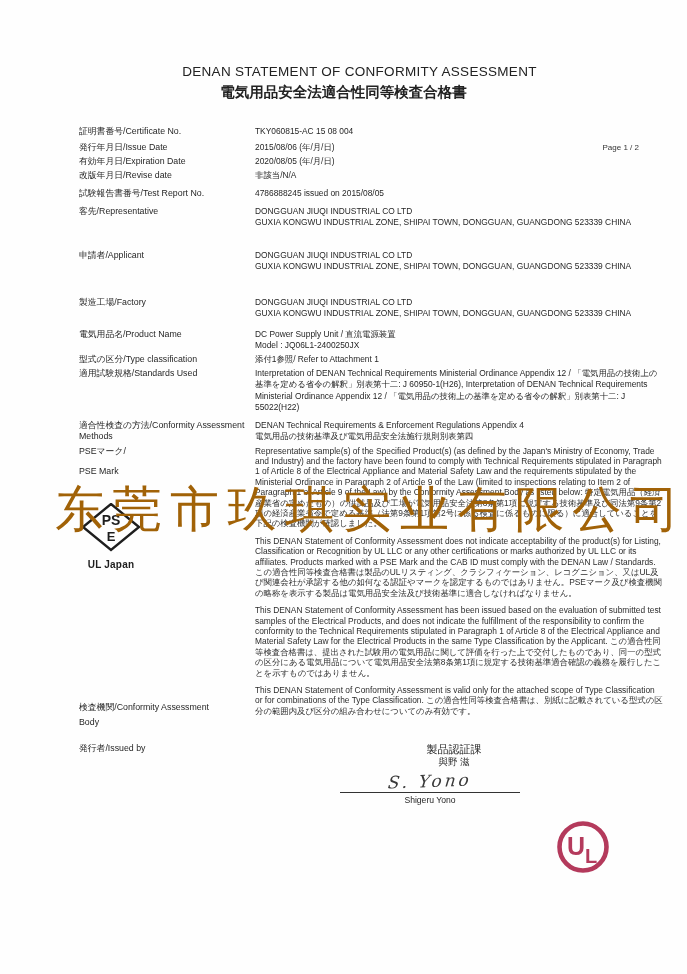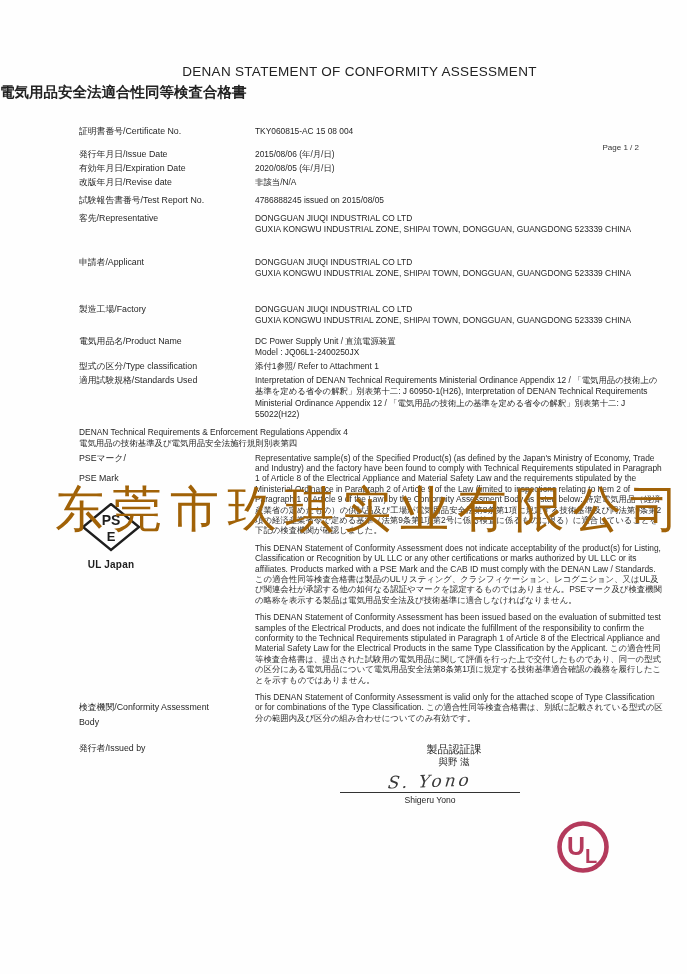--- a/index.html
+++ b/index.html
@@ -8,21 +8,21 @@
     width:687px;height:974px;
     margin:0 auto;
     background:#fefefe;
     font-family:"Liberation Sans","DejaVu Sans",sans-serif;
     color:#2b2b2b;
     overflow:hidden;
   }
   
   .title{position:absolute;top:64px;left:16px;width:687px;text-align:center;
          font-size:13.5px;font-weight:normal;letter-spacing:.3px;color:#222;}
-  .subtitle{position:absolute;top:83px;left:0;width:687px;text-align:left;
+  .subtitle{position:absolute;top:83px;left:0;width:687px;text-align:center;
          font-size:14.5px;font-weight:bold;color:#222;}
   .pagenum{position:absolute;top:103px;right:48px;font-size:8px;color:#333;margin-top:40px;}
 
   
   .rows{position:absolute;top:126px;left:79px;width:584px;}
   .row{display:flex;align-items:flex-start;}
   .lbl{width:176px;flex:0 0 176px;font-size:8.8px;line-height:11.5px;color:#262626;}
   .val{flex:1;font-size:8.4px;line-height:11.5px;color:#262626;}
   .val .vline{min-height:11.5px;}
 
@@ -70,21 +70,21 @@
 
   <div class="rows">
 
     <div class="row">
       <div class="lbl">証明書番号/Certificate No.</div>
       <div class="val">
           <div class="vline">TKY060815-AC 15 08 004</div>
         </div>
     </div>
 
-    <div class="row" style="margin-top:11px">
+    <div class="row" style="margin-top:4px">
       <div class="lbl">発行年月日/Issue Date</div>
       <div class="val">
           <div class="vline">2015/08/06 (年/月/日)</div>
         </div>
     </div>
 
     <div class="row" style="margin-top:2.5px">
       <div class="lbl">有効年月日/Expiration Date</div>
       <div class="val">
           <div class="vline">2020/08/05 (年/月/日)</div>
@@ -145,20 +145,21 @@
     </div>
 
     <div class="row" style="margin-top:2.5px">
       <div class="lbl">適用試験規格/Standards Used</div>
       <div class="val">
           <div>Interpretation of DENAN Technical Requirements Ministerial Ordinance Appendix 12 / 「電気用品の技術上の基準を定める省令の解釈」別表第十二: J 60950-1(H26), Interpretation of DENAN Technical Requirements Ministerial Ordinance Appendix 12 / 「電気用品の技術上の基準を定める省令の解釈」別表第十二: J 55022(H22)</div>
         </div>
     </div>
 
     <div class="row" style="margin-top:6px">
+      <div class="lbl">適合性検査の方法/Conformity Assessment Methods</div>
       <div class="val">
         <div class="vline">DENAN Technical Requirements &amp; Enforcement Regulations Appendix 4</div>
         <div class="vline">電気用品の技術基準及び電気用品安全法施行規則別表第四</div>
       </div>
     </div>
 
     <div class="row" style="margin-top:3px">
       <div class="lbl">
         <div>PSEマーク/</div>
         <div class="pse-label-2">PSE Mark</div>

